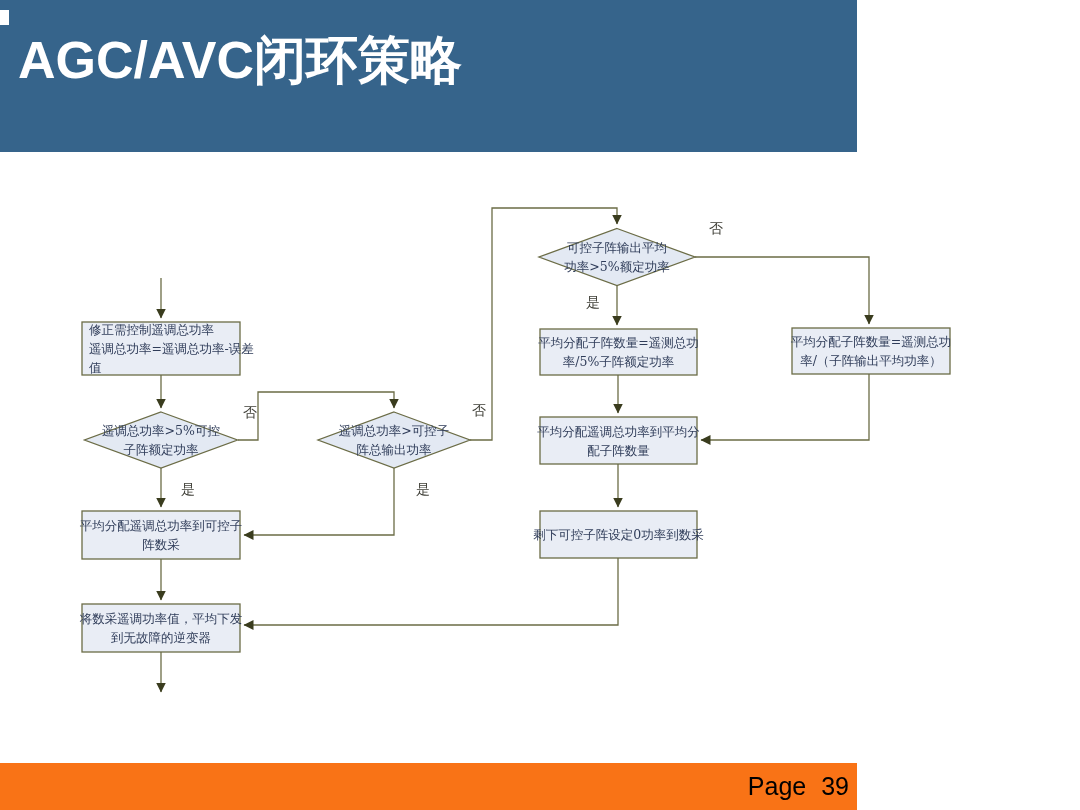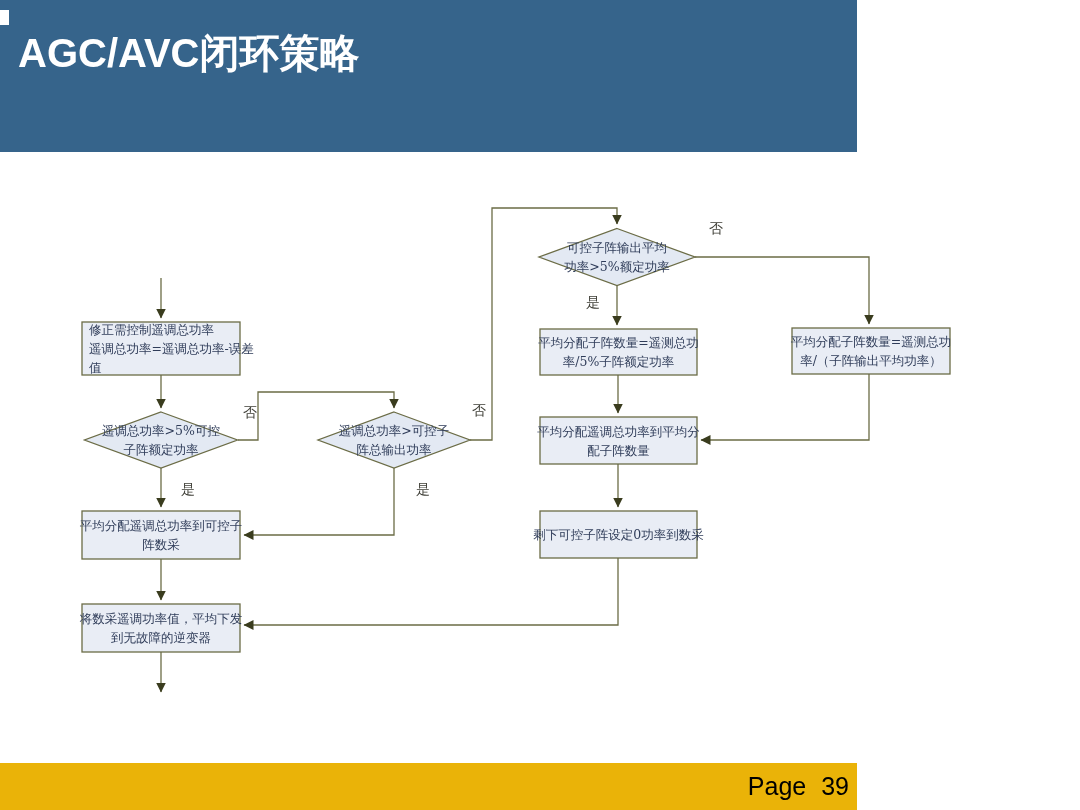--- a/index.html
+++ b/index.html
@@ -1,19 +1,19 @@
 <!DOCTYPE html>
 <html><head>
 <meta charset="utf-8">
 <style>
   html,body{margin:0;padding:0;background:#ffffff;}
   .canvas{position:relative;width:1080px;height:810px;background:#ffffff;overflow:hidden;
           font-family:"Liberation Sans",sans-serif;}
   .header{position:absolute;left:0;top:0;width:857px;height:152px;background:#36648b;}
-  .header .title{position:absolute;left:18px;top:26px;font-size:40px;font-weight:bold;
+  .header .title{position:absolute;left:18px;top:26px;font-size:52px;font-weight:bold;
           color:#ffffff;letter-spacing:0px;font-family:"Liberation Sans",sans-serif;white-space:nowrap;}
   .notch{position:absolute;left:0;top:10px;width:9px;height:15px;background:#ffffff;}
   .flowsvg{position:absolute;left:0;top:0;width:1080px;height:810px;}
   .node-text{font-family:"DejaVu Serif","Liberation Serif",serif;}
   .branch-label{font-family:"DejaVu Serif","Liberation Serif",serif;}
   .footer{position:absolute;left:0;top:763px;width:857px;height:47px;background:#b2b2b2;}
   .footer .pageno{position:absolute;right:8px;top:0;height:47px;line-height:47px;
           font-size:25px;color:#000000;word-spacing:8px;font-family:"Liberation Sans",sans-serif;}
 </style>
 </head>
@@ -97,17 +97,17 @@
         <text y="534.5" dominant-baseline="central" font-size="12.5" fill="#2f3c59" class="node-text" x="618.5" text-anchor="middle">剩下可控子阵设定0功率到数采</text>
       </g>
       <text x="250" y="412" text-anchor="middle" dominant-baseline="central" font-size="14" fill="#3c3c34" class="branch-label">否</text>
       <text x="188" y="489" text-anchor="middle" dominant-baseline="central" font-size="14" fill="#3c3c34" class="branch-label">是</text>
       <text x="479" y="410" text-anchor="middle" dominant-baseline="central" font-size="14" fill="#3c3c34" class="branch-label">否</text>
       <text x="423" y="489" text-anchor="middle" dominant-baseline="central" font-size="14" fill="#3c3c34" class="branch-label">是</text>
       <text x="593" y="302" text-anchor="middle" dominant-baseline="central" font-size="14" fill="#3c3c34" class="branch-label">是</text>
       <text x="716" y="228" text-anchor="middle" dominant-baseline="central" font-size="14" fill="#3c3c34" class="branch-label">否</text>
     </svg>
 
-  <div class="footer" style="background: #eab308;">
+  <div class="footer" style="background: #f97316;">
     <div class="pageno" style="color: rgb(0, 0, 0);">Page 39</div>
   </div>
 
 </div>
 
 </body></html>

